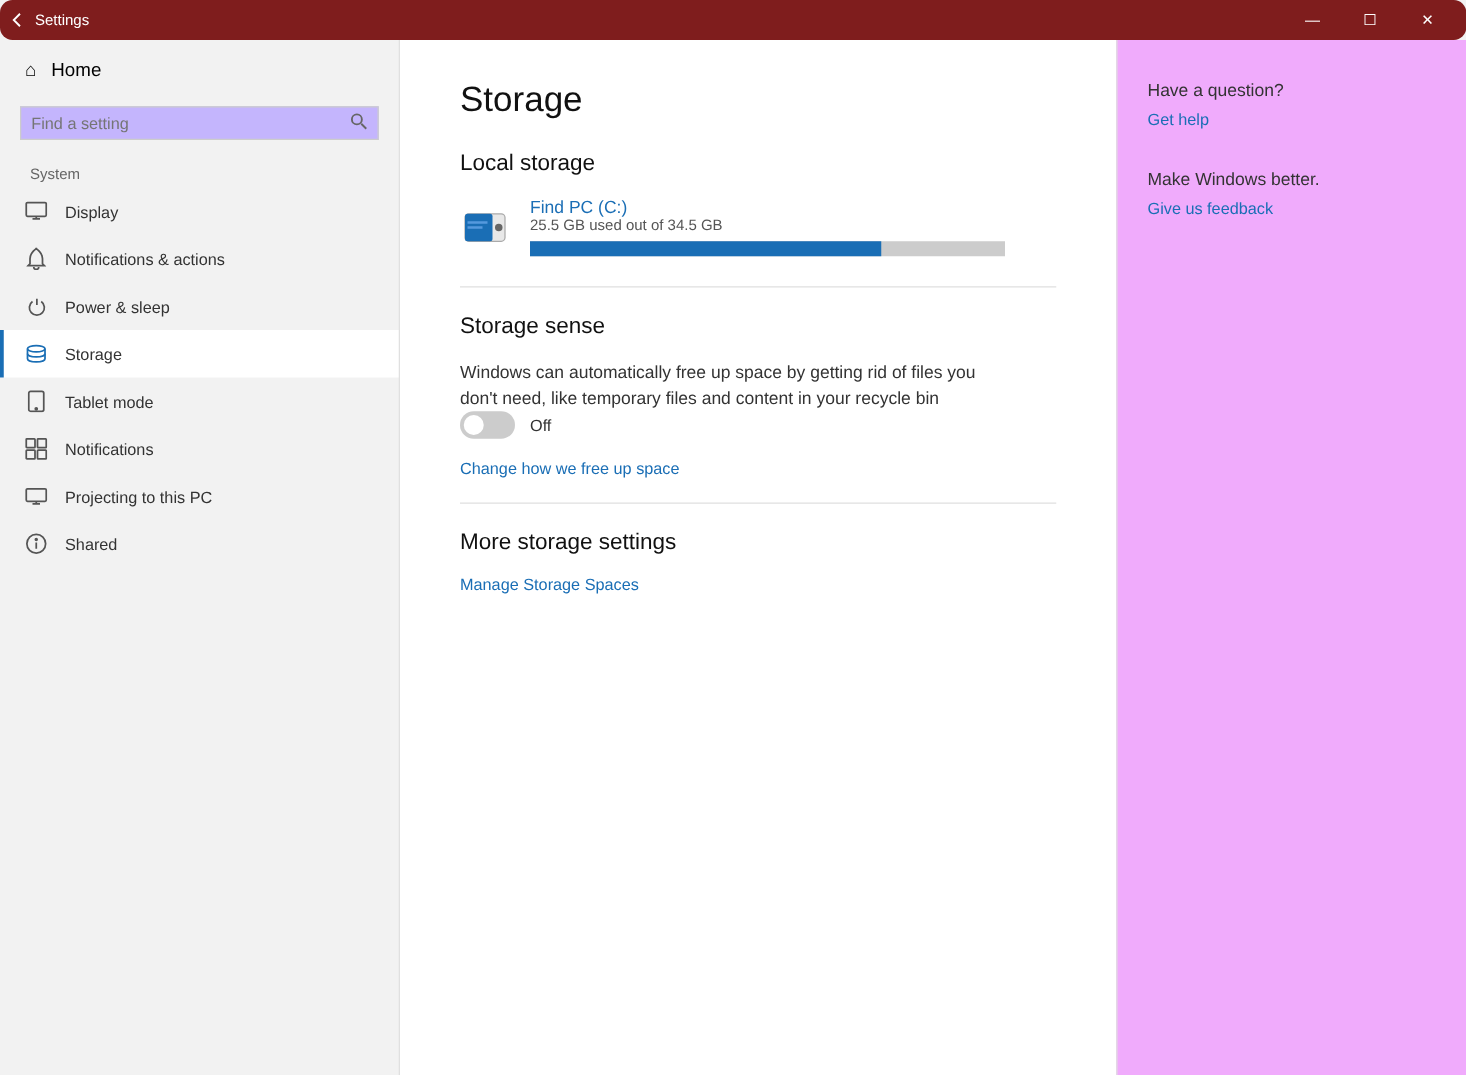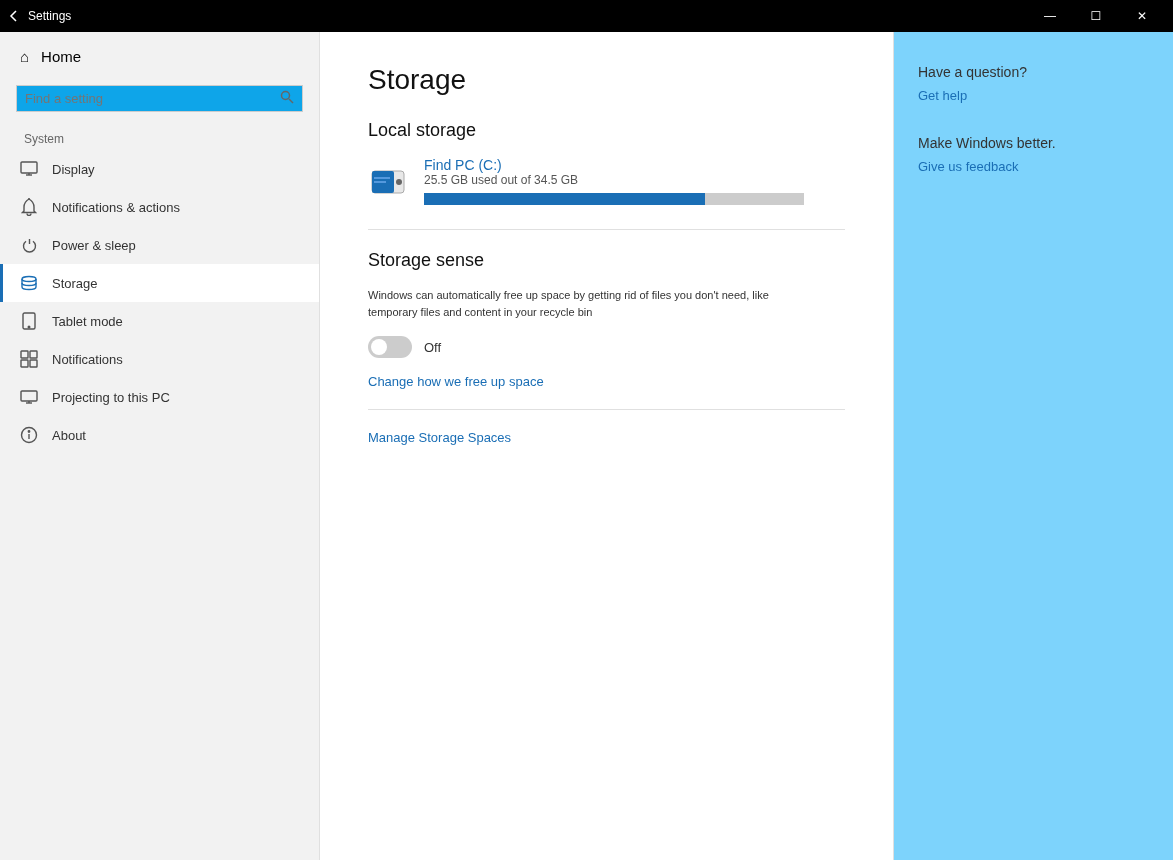--- a/index.html
+++ b/index.html
@@ -1,22 +1,22 @@
 <!DOCTYPE html>
 <html><head>
   <meta charset="utf-8">
   <style>
     * { margin: 0; padding: 0; box-sizing: border-box; }
     body { font-family: 'Segoe UI', sans-serif; font-size: 14px; background: #f2f2f2; width: 1173px; height: 860px; overflow: hidden; }
 
     
     .titlebar {
       display: flex; align-items: center;
-      background: #000000; height: 32px;
-      padding: 0 8px; user-select: none;
+      background: #7f1d1d; height: 32px;
+      padding: 0 8px; user-select: none; border-radius: 10px;
     }
     .titlebar-back {
       color: white; background: none; border: none; cursor: pointer;
       font-size: 16px; margin-right: 8px; display: flex; align-items: center;
     }
     .titlebar-title { color: white; font-size: 12px; flex: 1; }
     .titlebar-controls { display: flex; gap: 0; }
     .titlebar-btn {
       background: none; border: none; color: white; width: 46px; height: 32px;
       cursor: pointer; font-size: 12px; display: flex; align-items: center; justify-content: center;
@@ -31,21 +31,21 @@
       display: flex; flex-direction: column;
       border-right: 1px solid #e0e0e0;
       overflow-y: auto;
     }
     .sidebar-home {
       display: flex; align-items: center; gap: 12px;
       padding: 16px 20px; cursor: pointer; font-size: 15px;
     }
     .search-box {
       margin: 4px 16px 12px; display: flex; align-items: center;
-      background: #0ea5e9; border: 1px solid #ccc; padding: 4px 8px;
+      background: #c4b5fd; border: 1px solid #ccc; padding: 4px 8px;
     }
     .search-box input {
       border: none; outline: none; flex: 1; font-size: 13px;
       background: transparent; color: #333;
     }
     .search-icon-btn { background: none; border: none; cursor: pointer; color: #666; }
     .sidebar-section-label {
       padding: 8px 24px 4px; font-size: 12px; color: #666; font-weight: 400;
     }
     .sidebar-item {
@@ -69,40 +69,40 @@
     .storage-device { display: flex; align-items: flex-start; gap: 16px; margin-bottom: 24px; }
     .storage-icon { width: 40px; height: 40px; display: flex; align-items: center; justify-content: center; margin-top: 4px; }
     .storage-info { flex: 1; }
     .storage-link { color: #1a6eb5; text-decoration: none; font-size: 14px; }
     .storage-used { font-size: 12px; color: #555; margin-bottom: 6px; }
     .storage-bar { width: 380px; height: 12px; background: #ccc; border-radius: 0; }
     .storage-bar-used { height: 100%; background: #1a6eb5; width: 74%; }
 
     
     .section-divider { border: none; border-top: 1px solid #e0e0e0; margin: 20px 0; }
-    .sense-description { font-size: 11px; color: #333; line-height: 1.5; margin-bottom: 16px; max-width: 430px; }
+    .sense-description { font-size: 14px; color: #333; line-height: 1.5; max-width: 430px; }
 
     
     .toggle-row { display: flex; align-items: center; gap: 12px; margin-bottom: 16px; }
     .toggle {
       width: 44px; height: 22px; background: #ccc; border-radius: 11px;
       position: relative; cursor: pointer; display: inline-block;
     }
     .toggle-knob {
       width: 16px; height: 16px; background: white; border-radius: 50%;
       position: absolute; top: 3px; left: 3px; transition: left 0.2s;
     }
     .toggle-label { font-size: 13px; color: #333; }
 
     
     .action-link { color: #1a6eb5; text-decoration: none; font-size: 13px; display: block; margin-bottom: 12px; }
 
     
     .right-panel {
-      width: 280px; padding: 32px 24px; background: #7dd3fc;
+      width: 280px; padding: 32px 24px; background: #f0abfc;
       border-left: 1px solid #e0e0e0;
     }
     .help-section { margin-bottom: 32px; }
     .help-title { font-size: 14px; color: #333; margin-bottom: 8px; font-weight: 400; }
     .help-link { color: #1a6eb5; text-decoration: none; font-size: 13px; display: block; }
   </style>
 </head>
 <body>
 
 <div class="titlebar">
@@ -215,21 +215,21 @@
 
 
     <div class="sidebar-item">
       <span class="sidebar-item-icon">
         <svg width="18" height="18" viewBox="0 0 18 18" fill="none" stroke="#555" stroke-width="1.4">
           <circle cx="9" cy="9" r="7.5"></circle>
           <line x1="9" y1="8" x2="9" y2="13"></line>
           <circle cx="9" cy="5.5" r="0.7" fill="#555"></circle>
         </svg>
       </span>
-      <span>About</span>
+      <span>Shared</span>
     </div>
   </div>
 
   <div class="content">
     <h1 class="page-title">Storage</h1>
 
     <h2 class="section-title">Local storage</h2>
 
     <div class="storage-device">
       <div class="storage-icon">
@@ -260,20 +260,21 @@
       <div class="toggle">
         <div class="toggle-knob"></div>
       </div>
       <span class="toggle-label">Off</span>
     </div>
 
     <a class="action-link" href="#">Change how we free up space</a>
 
     <hr class="section-divider">
 
+    <h2 class="section-title">More storage settings</h2>
     <a class="action-link" href="#">Manage Storage Spaces</a>
   </div>
 
   <div class="right-panel">
     <div class="help-section">
       <div class="help-title">Have a question?</div>
       <a class="help-link" href="#">Get help</a>
     </div>
     <div class="help-section">
       <div class="help-title">Make Windows better.</div>

